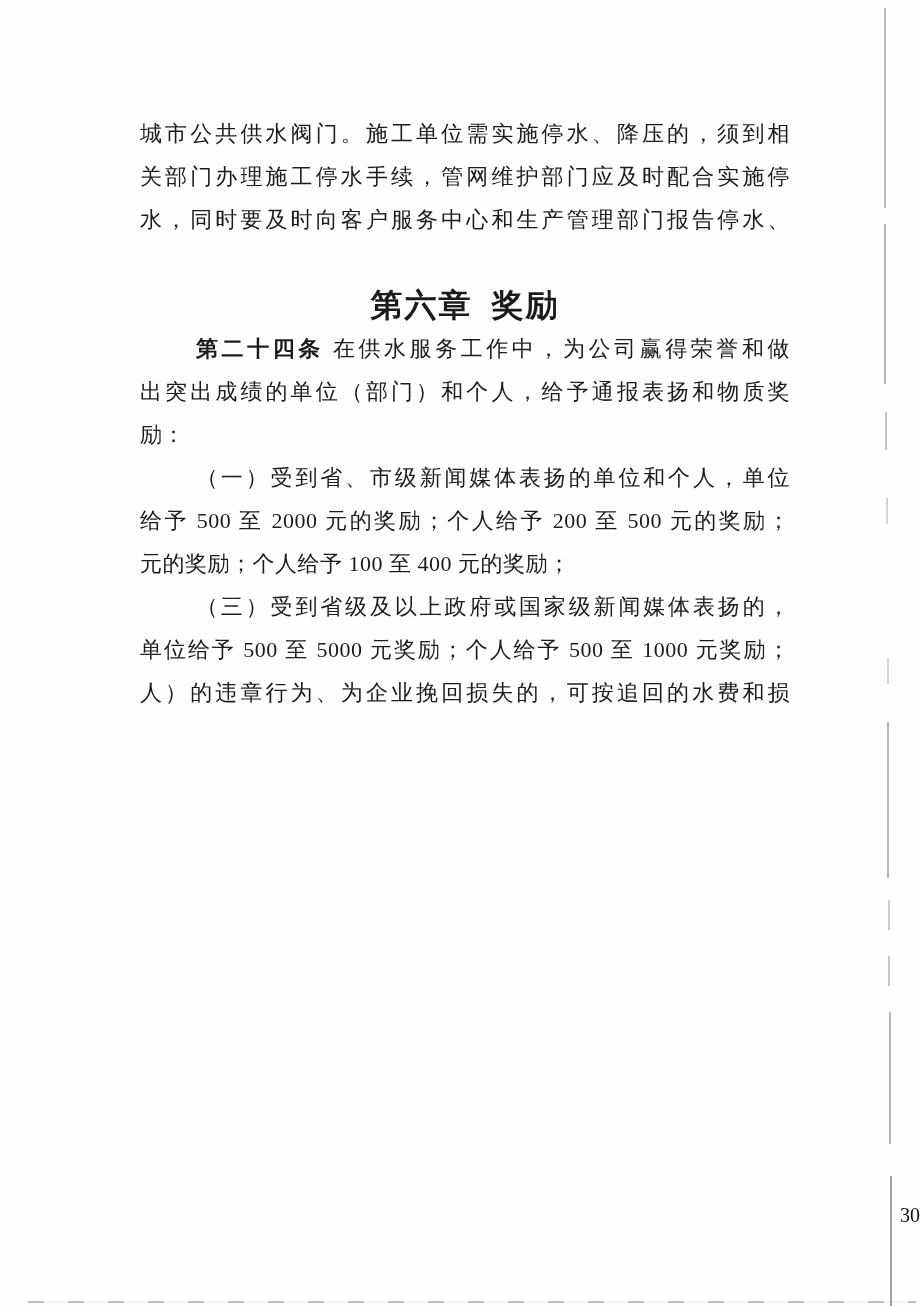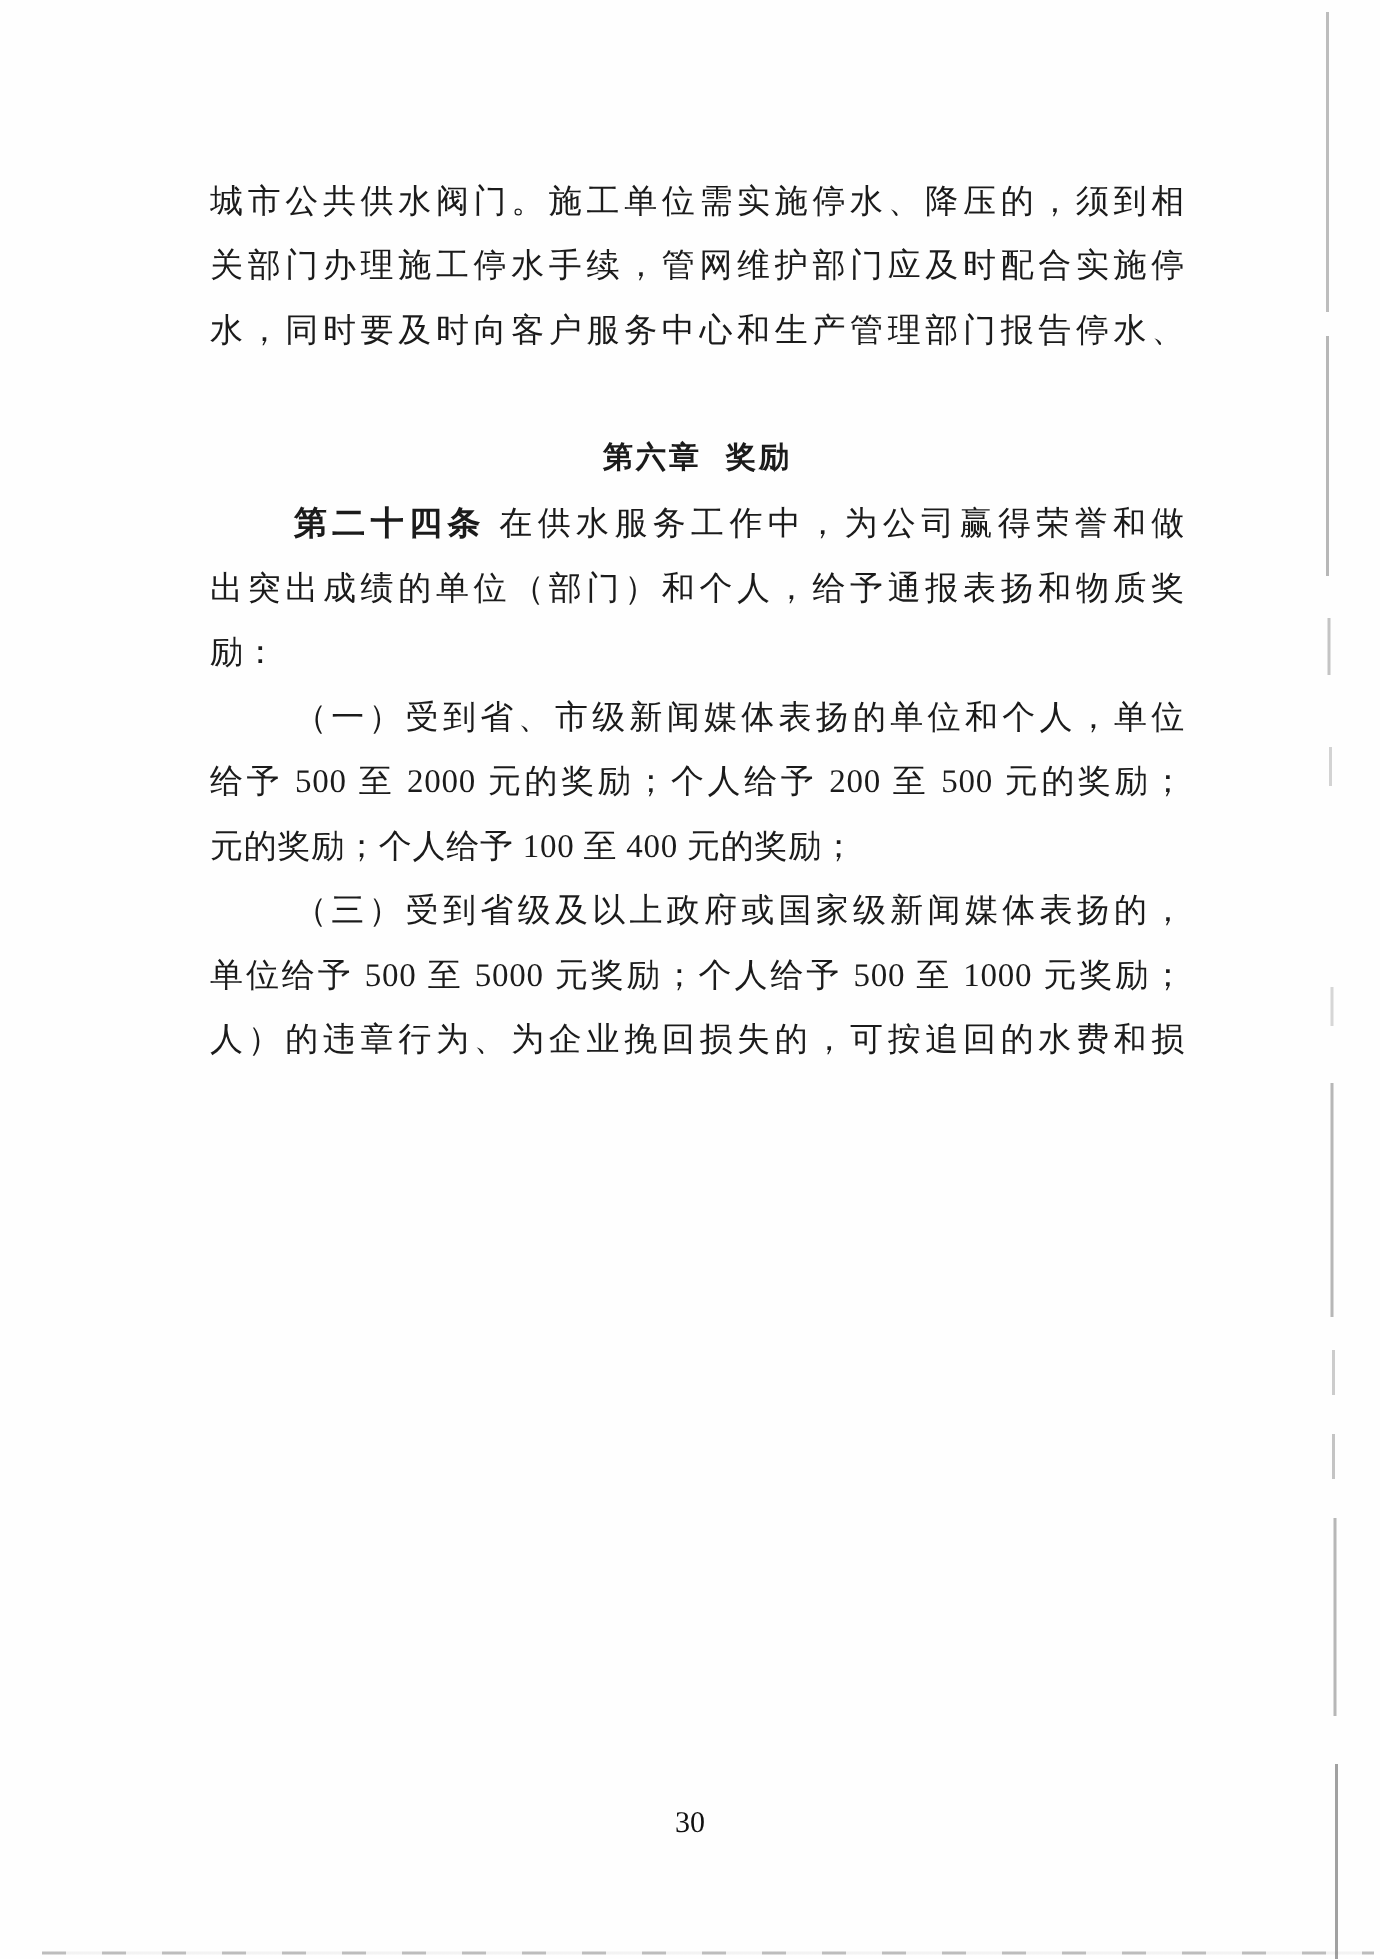--- a/index.html
+++ b/index.html
@@ -34,34 +34,34 @@
     text-align-last: justify;
     text-justify: inter-character;
   }
   .doc-line.indent {
     text-indent: 56px;
   }
   .doc-line .bold {
     font-weight: bold;
   }
   .doc-heading {
-    font-size: 20px;
+    font-size: 32px;
     font-weight: bold;
     line-height: 43px;
     margin-top: 43px;
     text-align: center;
     word-spacing: 9px;
     letter-spacing: 2px;
   }
   .page-footer {
     position: absolute;
     top: 1202px;
     left: 0;
     width: 920px;
-    text-align: center;
+    text-align: right;
     font-size: 20px;
     line-height: 26px;
     color: #111;
   }
   
   .scan-vline {
     position: absolute;
     width: 2px;
     background: #6f6f6f;
   }

